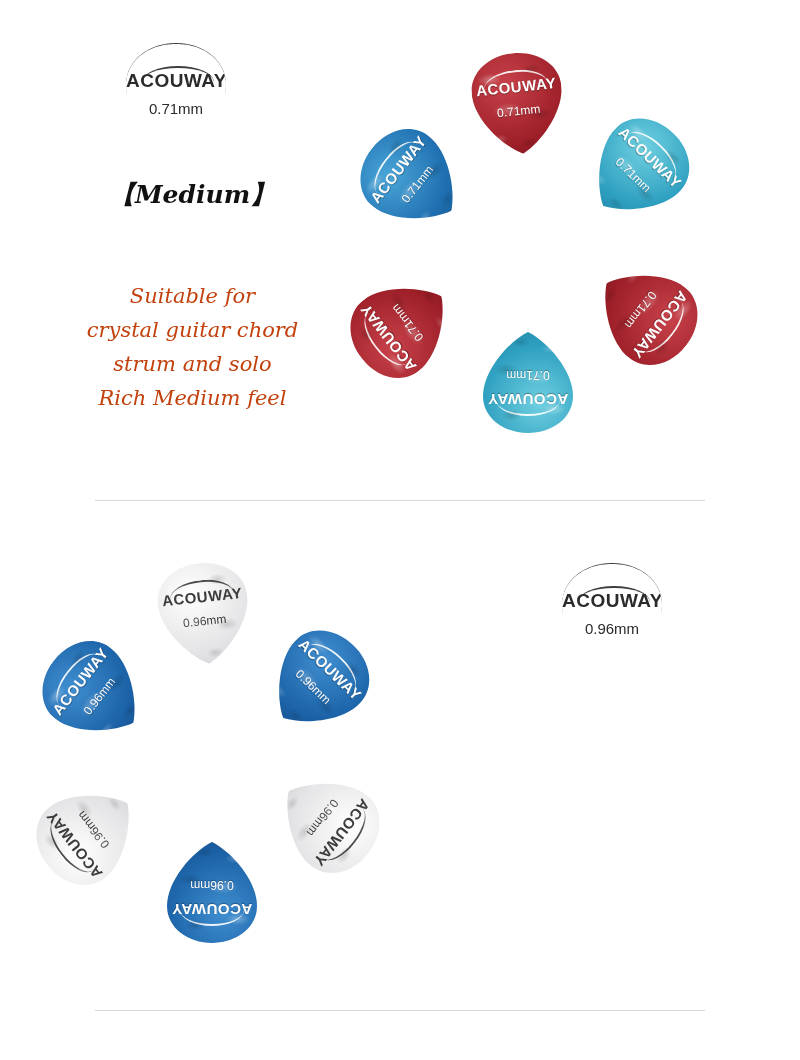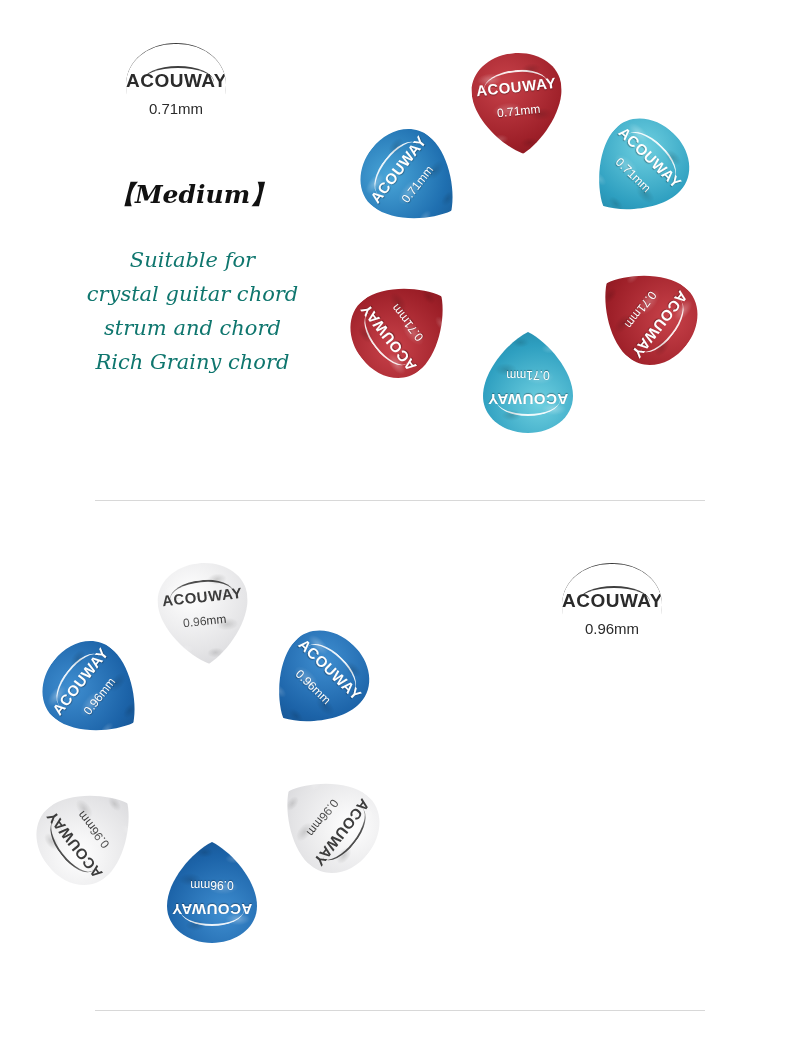--- a/index.html
+++ b/index.html
@@ -41,32 +41,32 @@
     font-style: italic;
   }
   .heading {
     font-size: 25px;
     font-weight: bold;
     color: #111;
     white-space: nowrap;
   }
   .desc-line {
     font-size: 21px;
-    color: #0f766e;
+    color: #c2410c;
     line-height: 1.62;
     white-space: nowrap;
   }
 
   
   #medium-text {
     top: 178px;
     left: 20px;
     width: 345px;
   }
-  #medium-text .heading { margin-bottom: 32px; }
+  #medium-text .heading { margin-bottom: 68px; }
 
   
   .pick {
     position: absolute;
     width: 92px;
     height: 104px;
     transform-origin: 50% 50%;
   }
   .pick .body {
     position: absolute;
@@ -171,22 +171,22 @@
       <div class="curve"></div>
       <div class="brand">ACOUWAY</div>
       <div class="size">0.71mm</div>
     </div>
   </div>
 
   <div class="text-block" id="medium-text">
     <div class="heading">【Medium】</div>
     <div class="desc-line">Suitable for</div>
     <div class="desc-line">crystal guitar chord</div>
-    <div class="desc-line">strum and chord</div>
-    <div class="desc-line">Rich Grainy chord</div>
+    <div class="desc-line">strum and solo</div>
+    <div class="desc-line">Rich Medium feel</div>
   </div>
 
   <div class="pick red" style="left:472px; top:52px; transform: rotate(-6deg);">
     <div class="body">
       <div class="curve"></div>
       <div class="brand">ACOUWAY</div>
       <div class="size">0.71mm</div>
     </div>
   </div>
 

